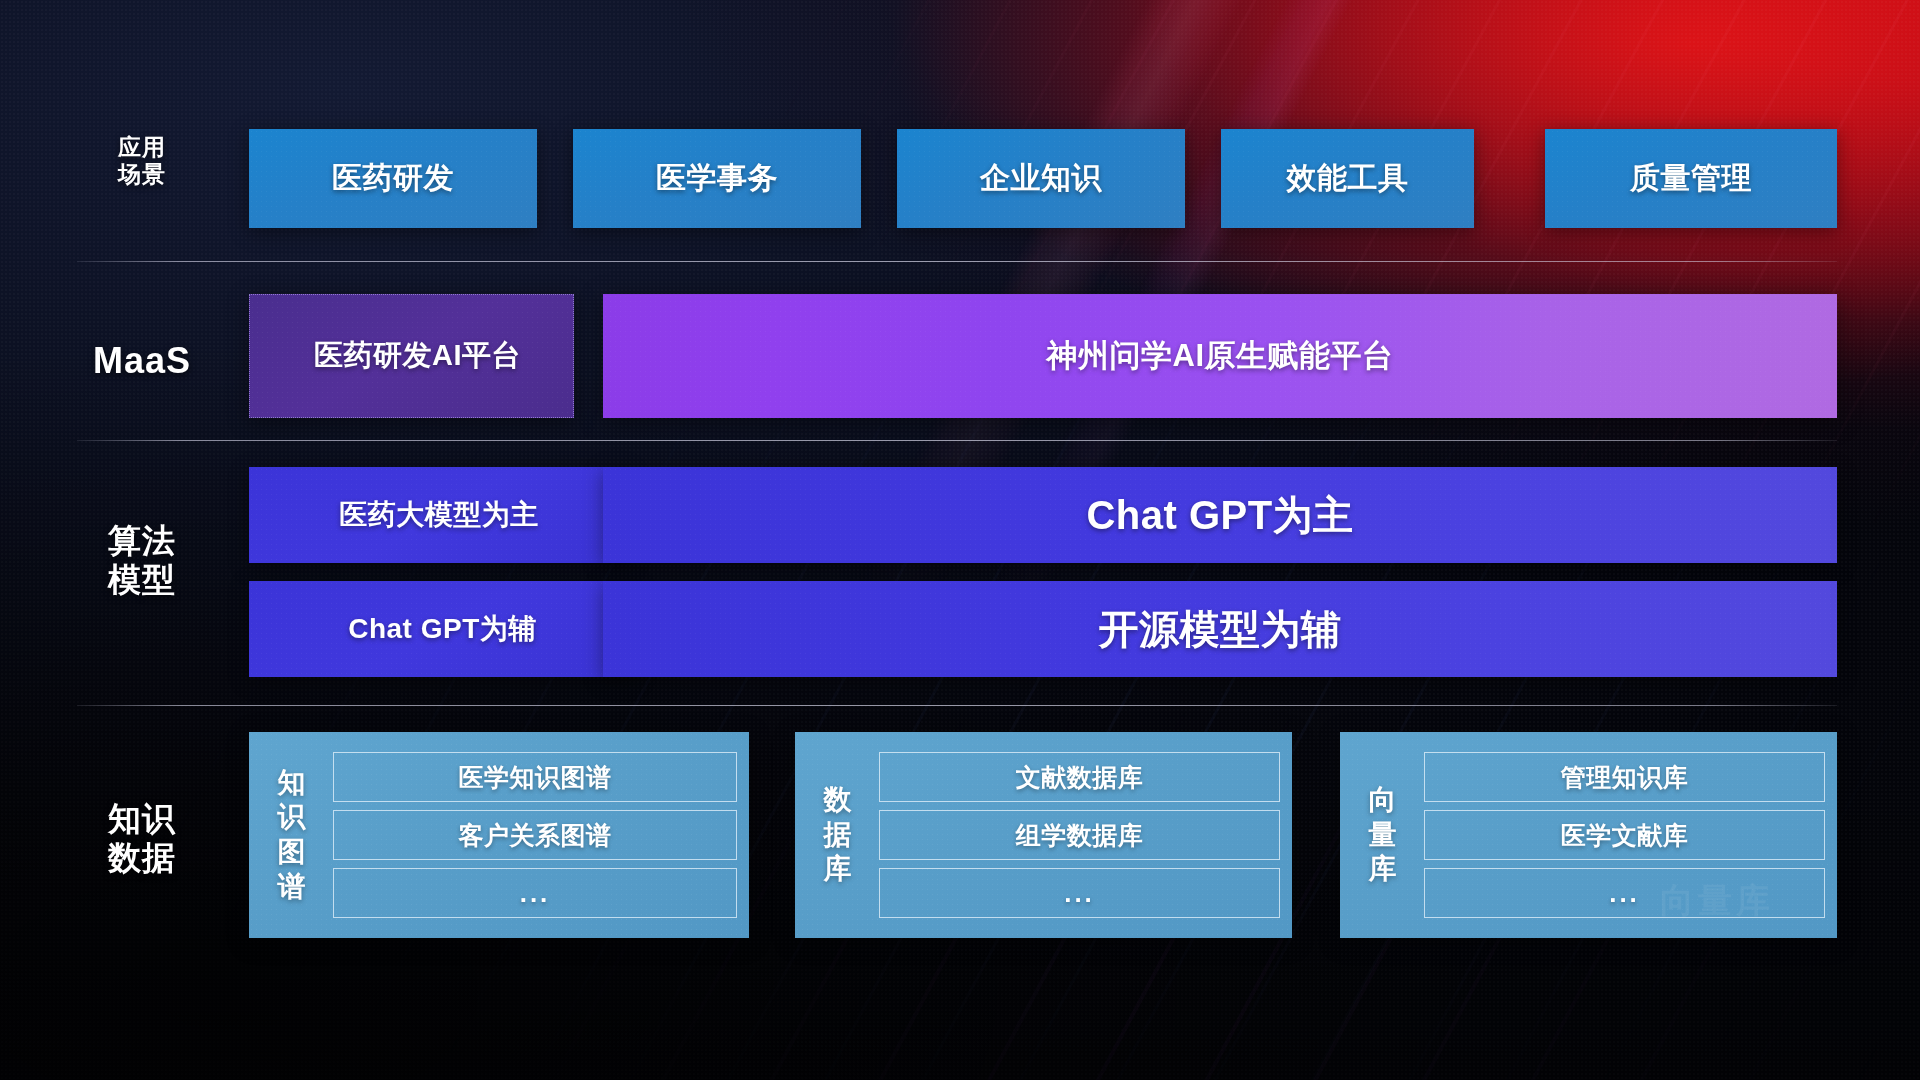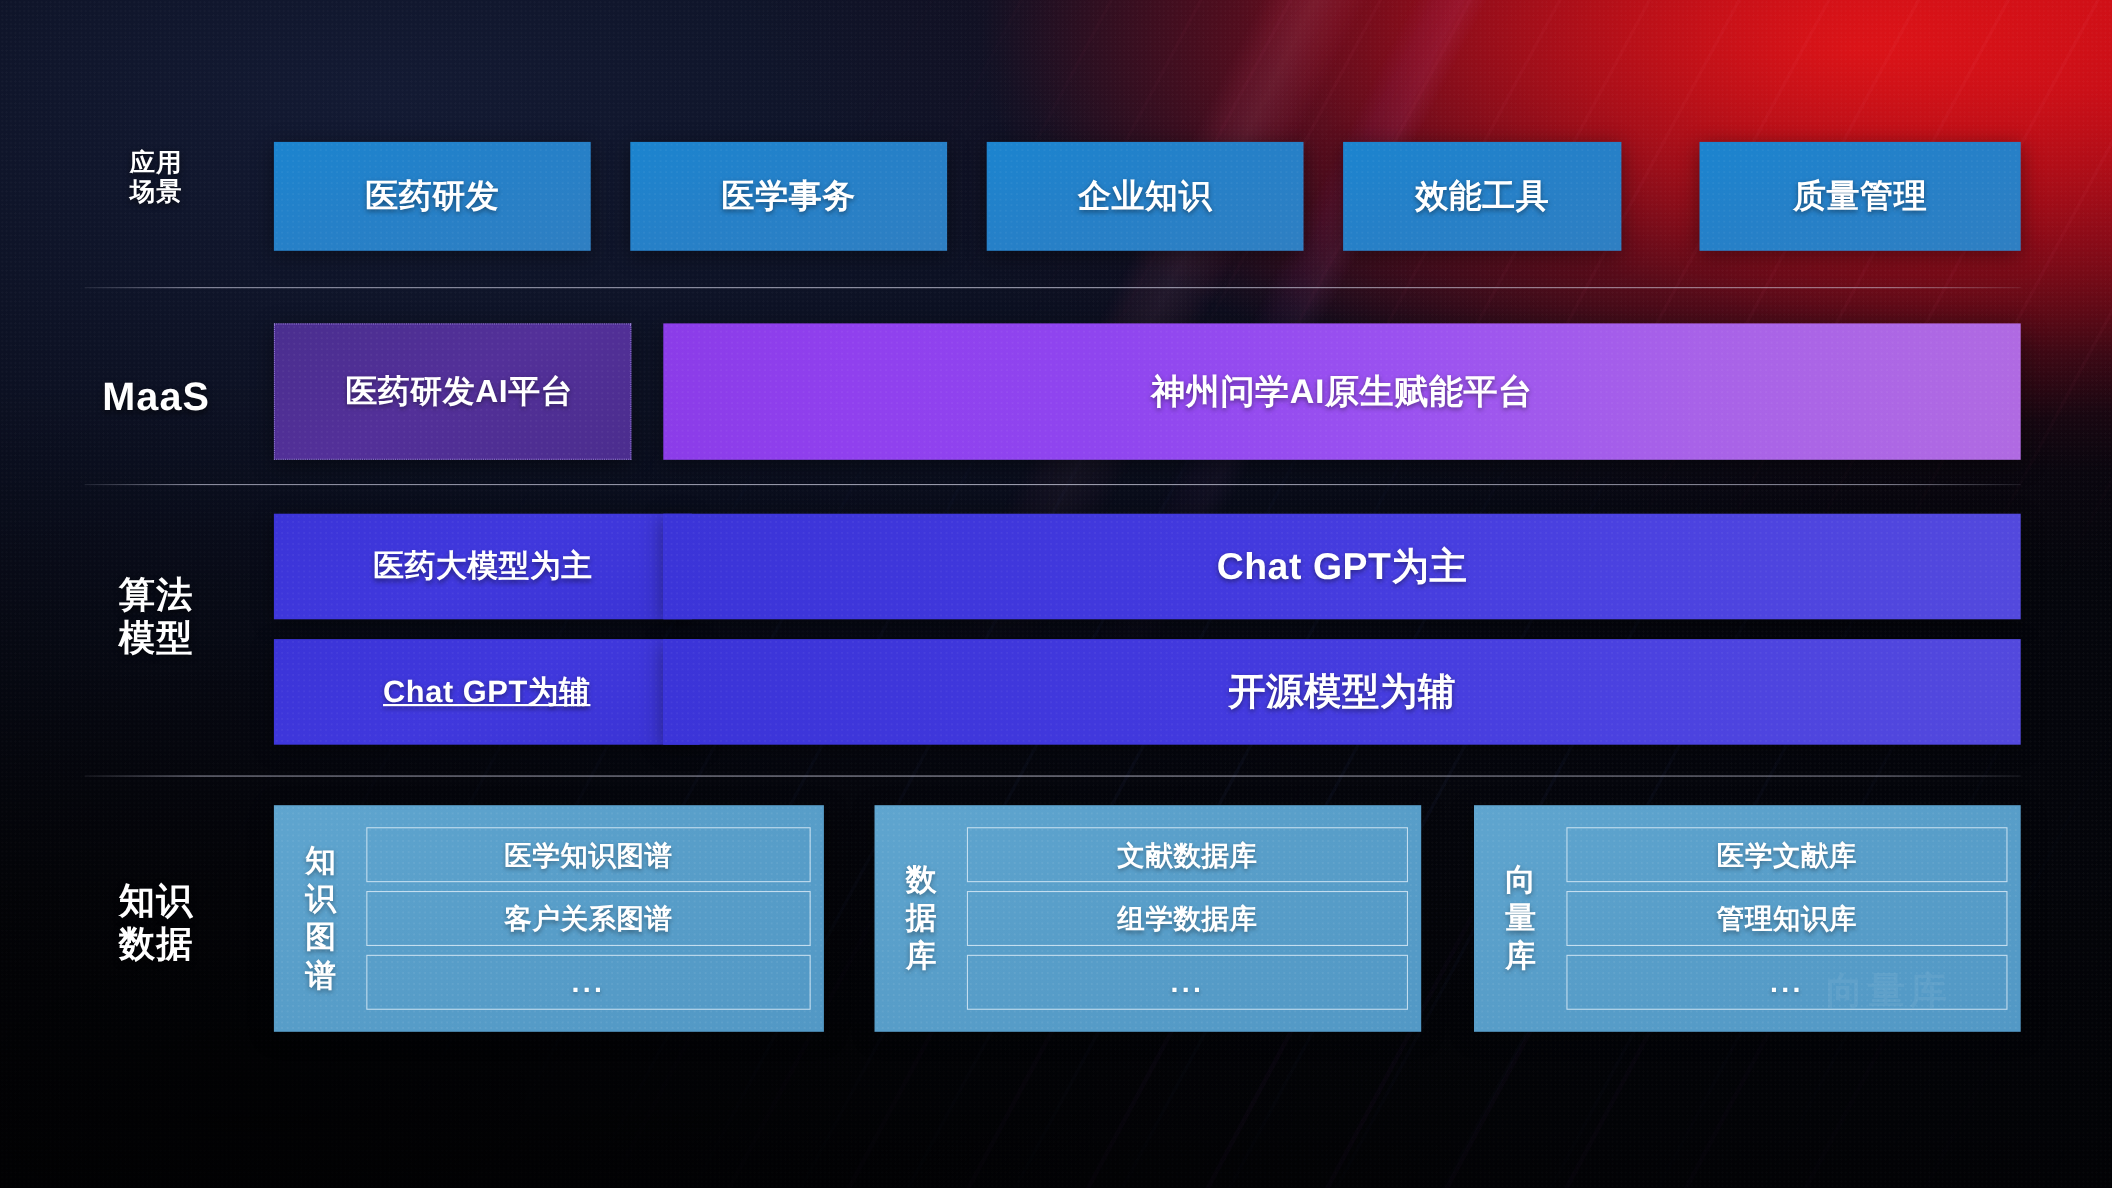--- a/index.html
+++ b/index.html
@@ -158,21 +158,21 @@
     box-shadow:0 4px 22px rgba(0,0,0,0.38);
   }
 
   
   .card-algo {
     font-size:28px;
     background:linear-gradient(150deg, #3b34d8 0%, #4038dd 50%, #3a33d4 100%);
     box-shadow:0 4px 18px rgba(0,0,0,0.40);
   }
   .card-algo-wide {
-    font-size:34px;
+    font-size:40px;
     background:linear-gradient(100deg, #3b34d8 0%, #4239de 40%, #4b42e0 72%, #5349dd 100%);
     box-shadow:0 4px 18px rgba(0,0,0,0.38);
   }
 
   
   .kgroup {
     position:absolute;
     height:206px;
     background:linear-gradient(160deg, #5fa5cf 0%, #589ec9 45%, #5298c5 100%);
     display:flex; align-items:center;
@@ -271,21 +271,21 @@
     </div>
 
     <div class="divider" style="top:440px;"></div>
 
     <div class="row-label" style="left:77px; top:522px; width:130px; font-size:33px;">算法
 模型</div>
 
     <div class="card card-algo" style="left:249px; top:467px; width:380px; height:96px;">
       <span>医药大模型为主</span>
     </div>
-    <div class="card card-algo" style="left:249px; top:581px; width:387px; height:96px;text-decoration:underline;">
+    <div class="card card-algo" style="left:249px; top:581px; width:387px; height:96px;">
       <span>Chat GPT为辅</span>
     </div>
 
     <div class="card card-algo-wide" style="left:603px; top:467px; width:1234px; height:96px;">
       <span>Chat GPT为主</span>
     </div>
     <div class="card card-algo-wide" style="left:603px; top:581px; width:1234px; height:96px;">
       <span>开源模型为辅</span>
     </div>
 
@@ -328,24 +328,24 @@
         </div>
       </div>
     </div>
 
     <div class="kgroup" style="left:1340px; top:732px; width:497px;">
       <div class="kgroup-label">向
 量
 库</div>
       <div class="kgroup-items">
         <div class="kitem">
+          <span>管理知识库</span>
+        </div>
+        <div class="kitem">
           <span>医学文献库</span>
-        </div>
-        <div class="kitem">
-          <span>管理知识库</span>
         </div>
         <div class="kitem ellipsis">
           <span>...</span>
         </div>
       </div>
     </div>
 
     <div class="watermark" style="left:1660px; top:878px;text-align:right;">向量库</div>
 
   </div>

